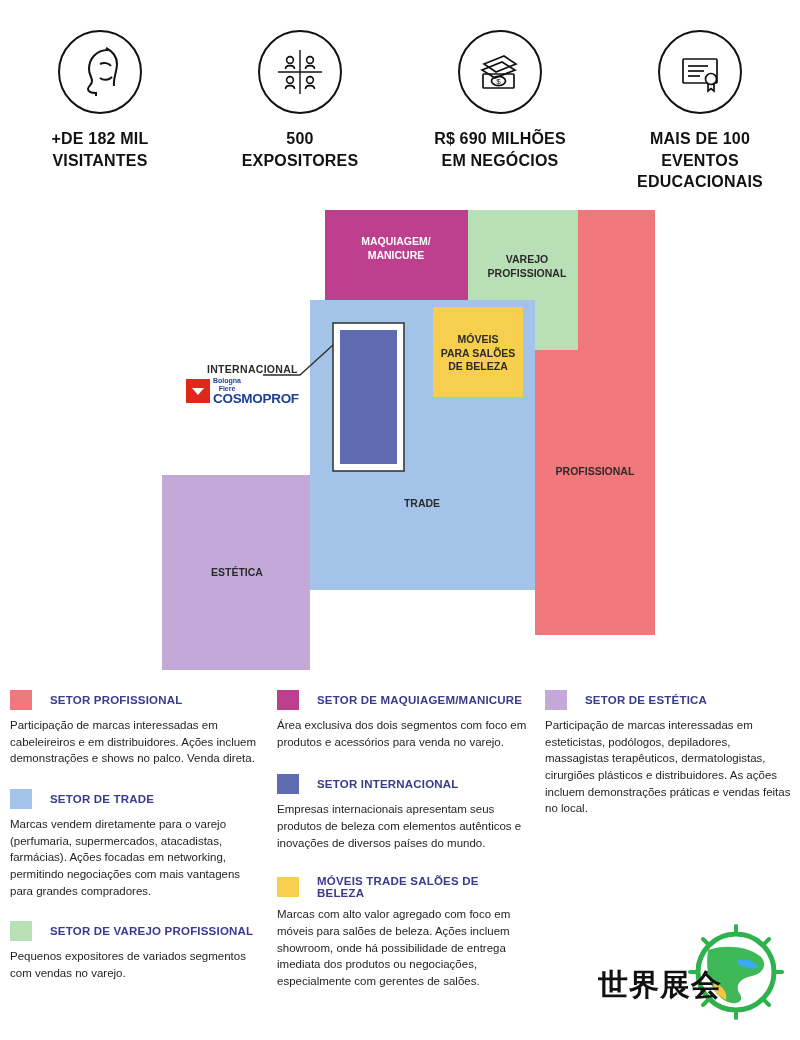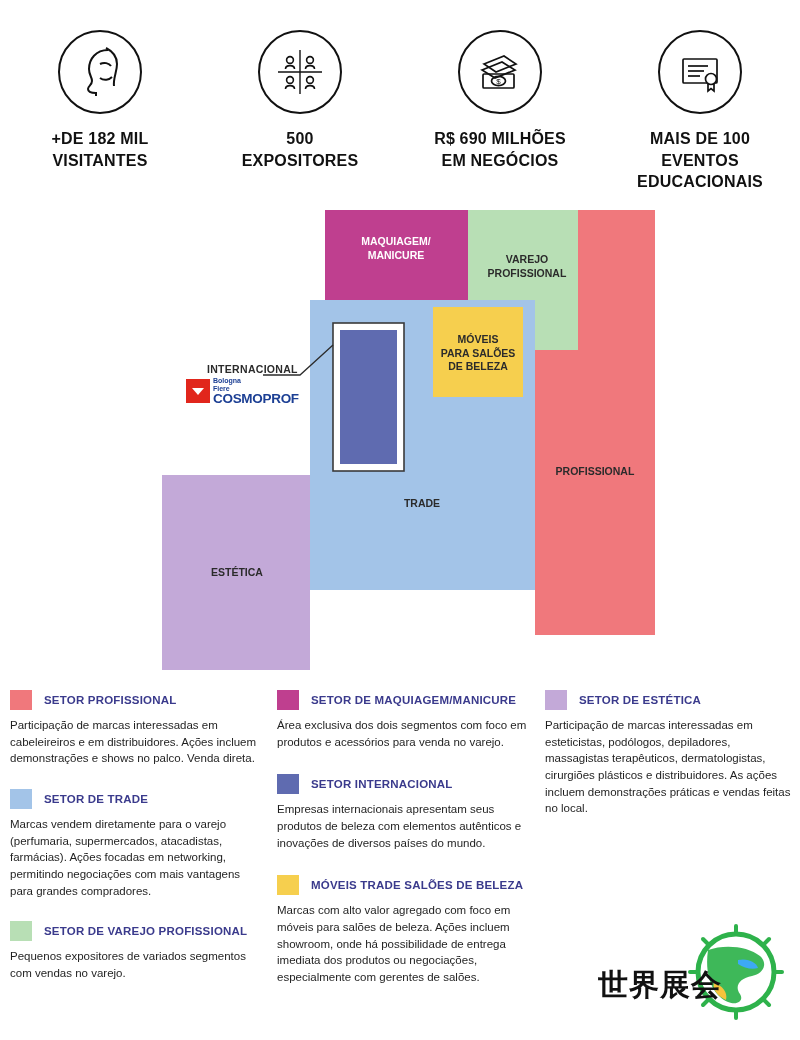--- a/index.html
+++ b/index.html
@@ -33,40 +33,40 @@
   .map { position: absolute; top: 195px; left: 0; width: 800px; height: 485px; }
   .map-label {
     position: absolute; text-align: center; font-size: 10.5px; font-weight: bold;
     line-height: 1.3; color: #2b2b2b; pointer-events: none;
   }
   .intl-label {
     position: absolute; font-size: 10.5px; font-weight: bold; color: #2b2b2b;
     letter-spacing: .3px;
   }
 
-  .logo-box { position: absolute; left: 186px; top: 180px; width: 120px; height: 32px; }
+  .logo-box { position: absolute; left: 186px; top: 180px; width: 120px; height: 32px; text-align: center; }
   .logo-mark {
     position: absolute; left: 0; top: 4px; width: 24px; height: 24px;
     background: #e1261c;
   }
   .logo-mark:after {
     content: ""; position: absolute; left: 6px; top: 9px;
     width: 12px; height: 7px; background: #fff;
     clip-path: polygon(0 0, 100% 0, 50% 100%);
   }
   .logo-top { position: absolute; left: 27px; top: 2px; font-size: 7px; font-weight: bold;
     line-height: 1.15; color: #1c3f94; }
   .logo-main { position: absolute; left: 27px; top: 16px; font-size: 13.5px; font-weight: bold;
     color: #1c3f94; letter-spacing: -.3px; }
 
   
   .legend { position: absolute; top: 690px; left: 0; width: 800px; height: 350px; }
   .legend-col { position: absolute; }
   .legend-item { margin-bottom: 14px; }
-  .legend-head { display: flex; align-items: center; gap: 12px; margin-bottom: 7px; }
+  .legend-head { display: flex; align-items: center; gap: 18px; margin-bottom: 7px; }
   .swatch { width: 22px; height: 20px; flex: 0 0 22px; }
   .legend-title { font-size: 11.5px; font-weight: bold; color: #3a3a8c; letter-spacing: .2px; }
   .legend-body { font-size: 11.5px; line-height: 1.45; color: #1f1f1f; }
 
   
   .watermark { position: absolute; right: 12px; bottom: 8px; width: 190px; height: 110px; }
   .wm-text {
     position: absolute; left: 0; bottom: 26px; font-size: 30px; font-weight: bold;
     color: #111; letter-spacing: 1px;
   }

